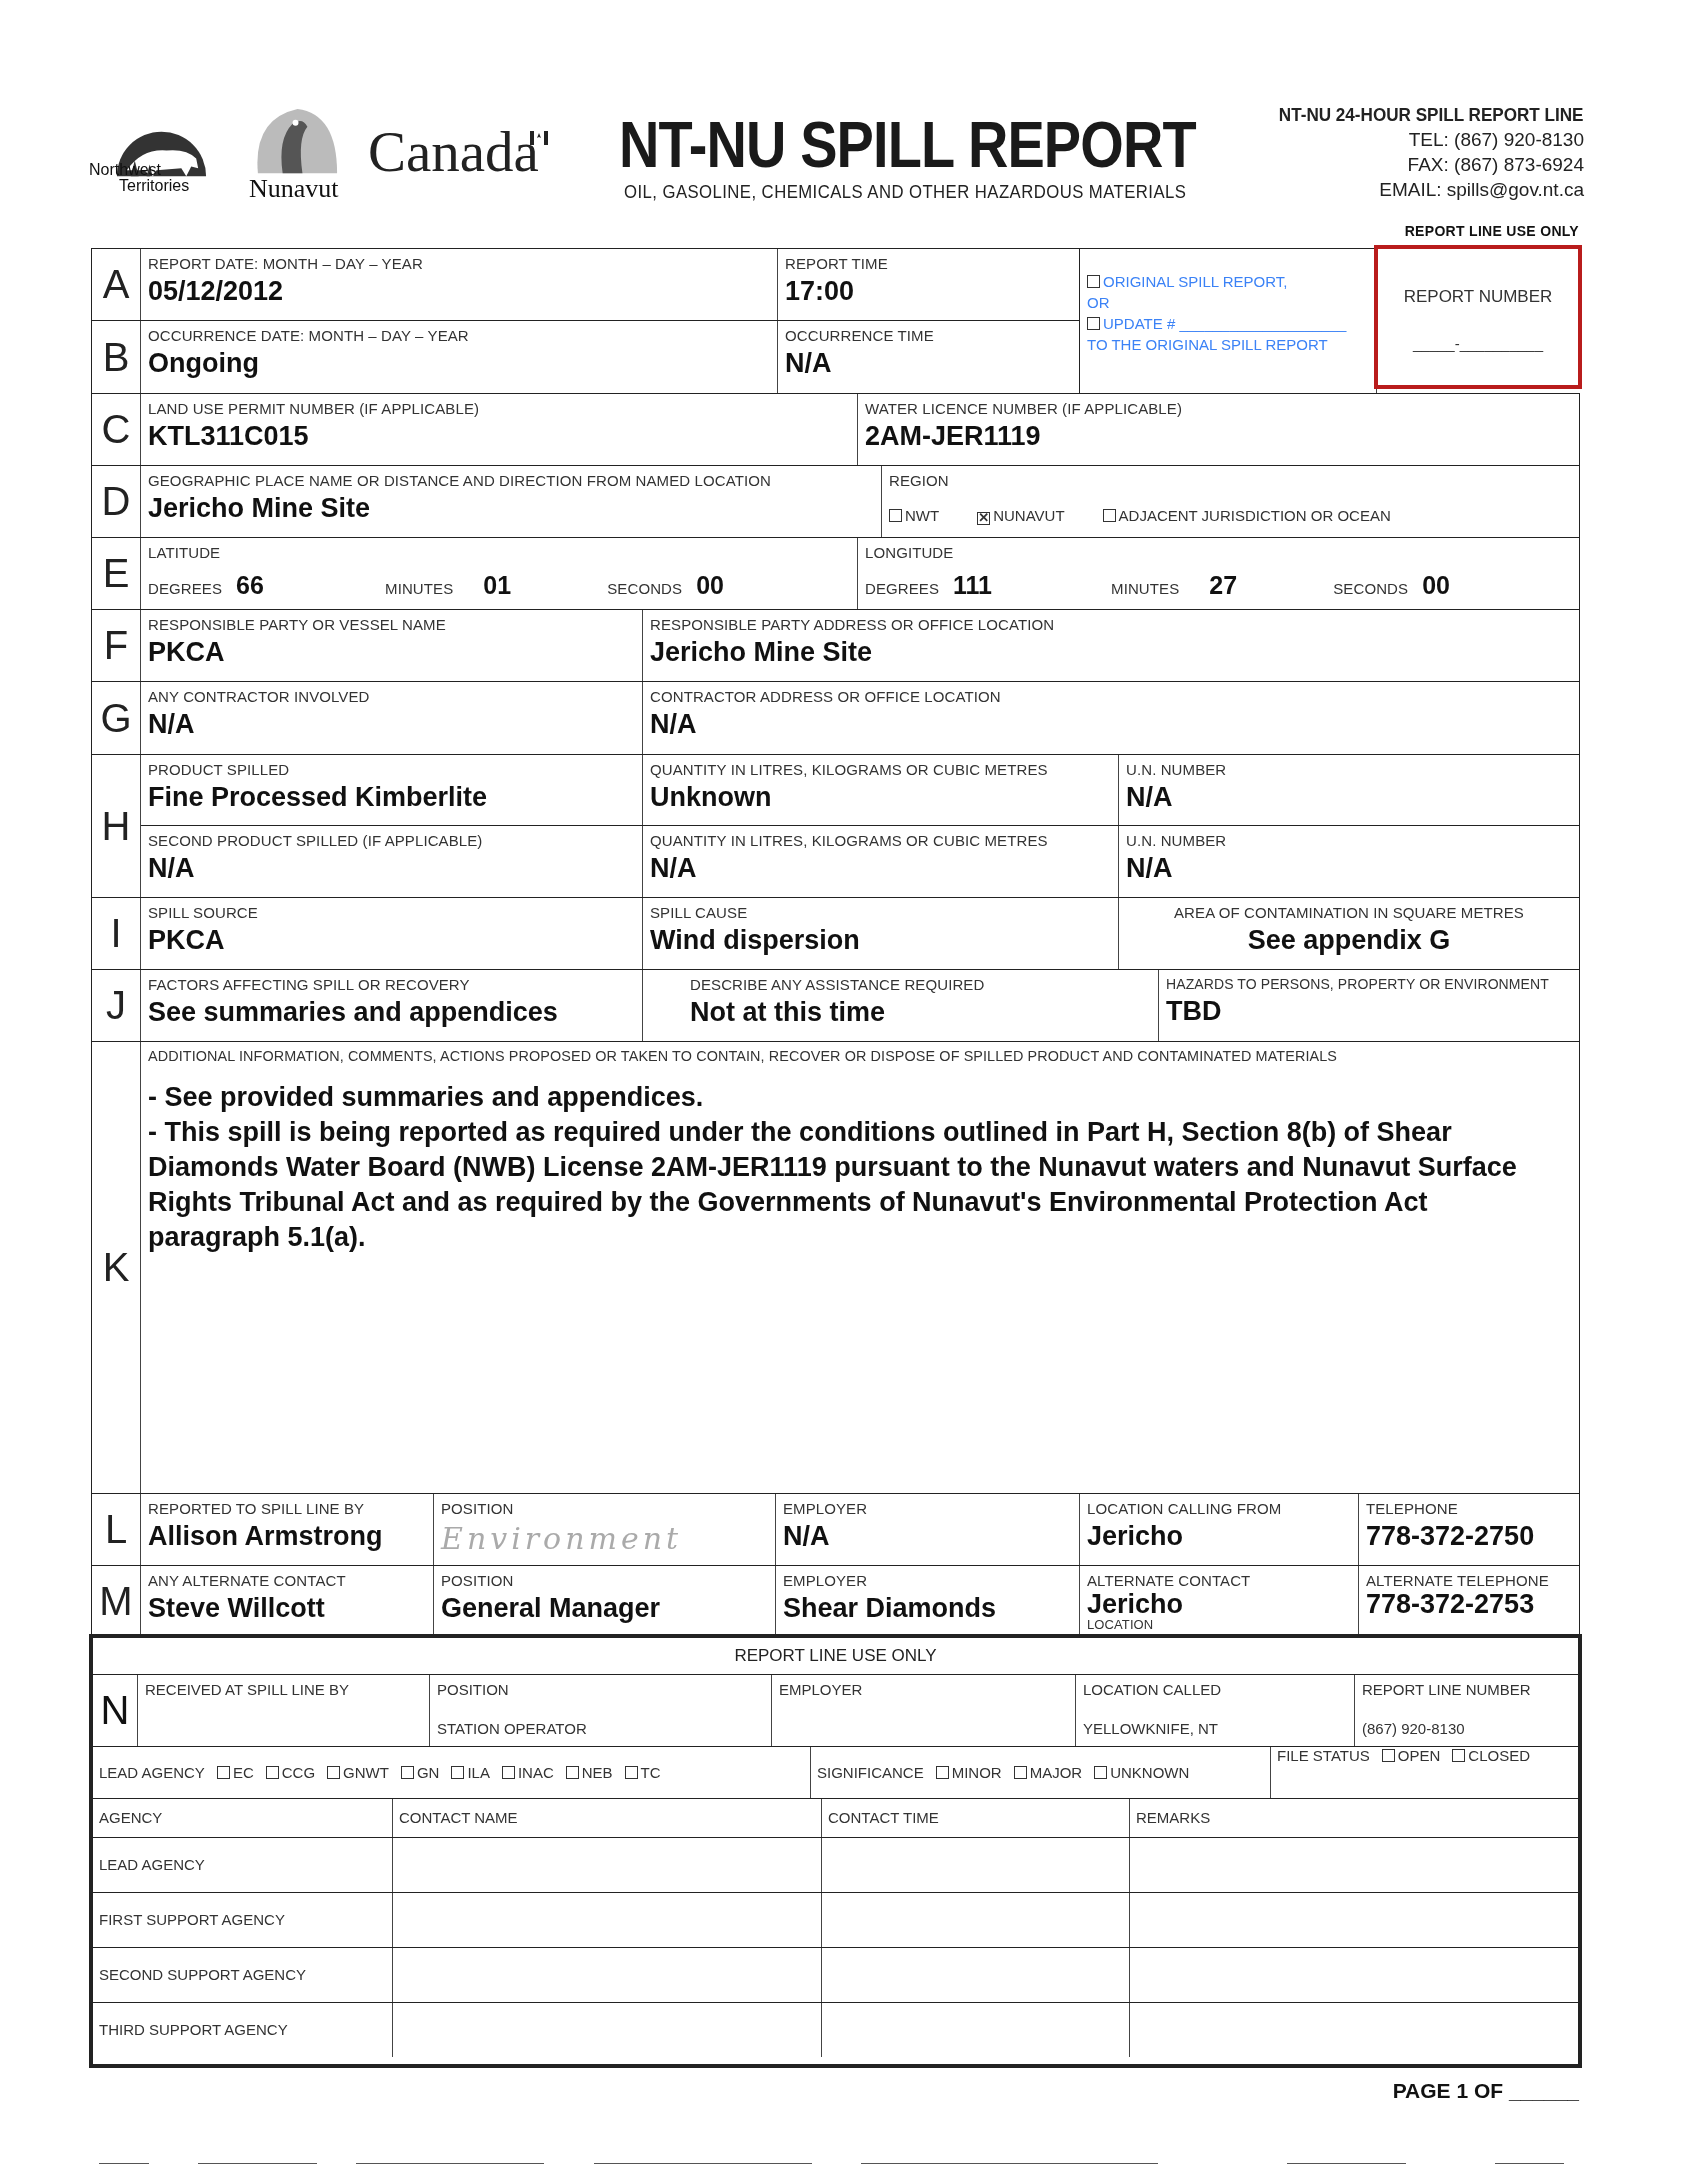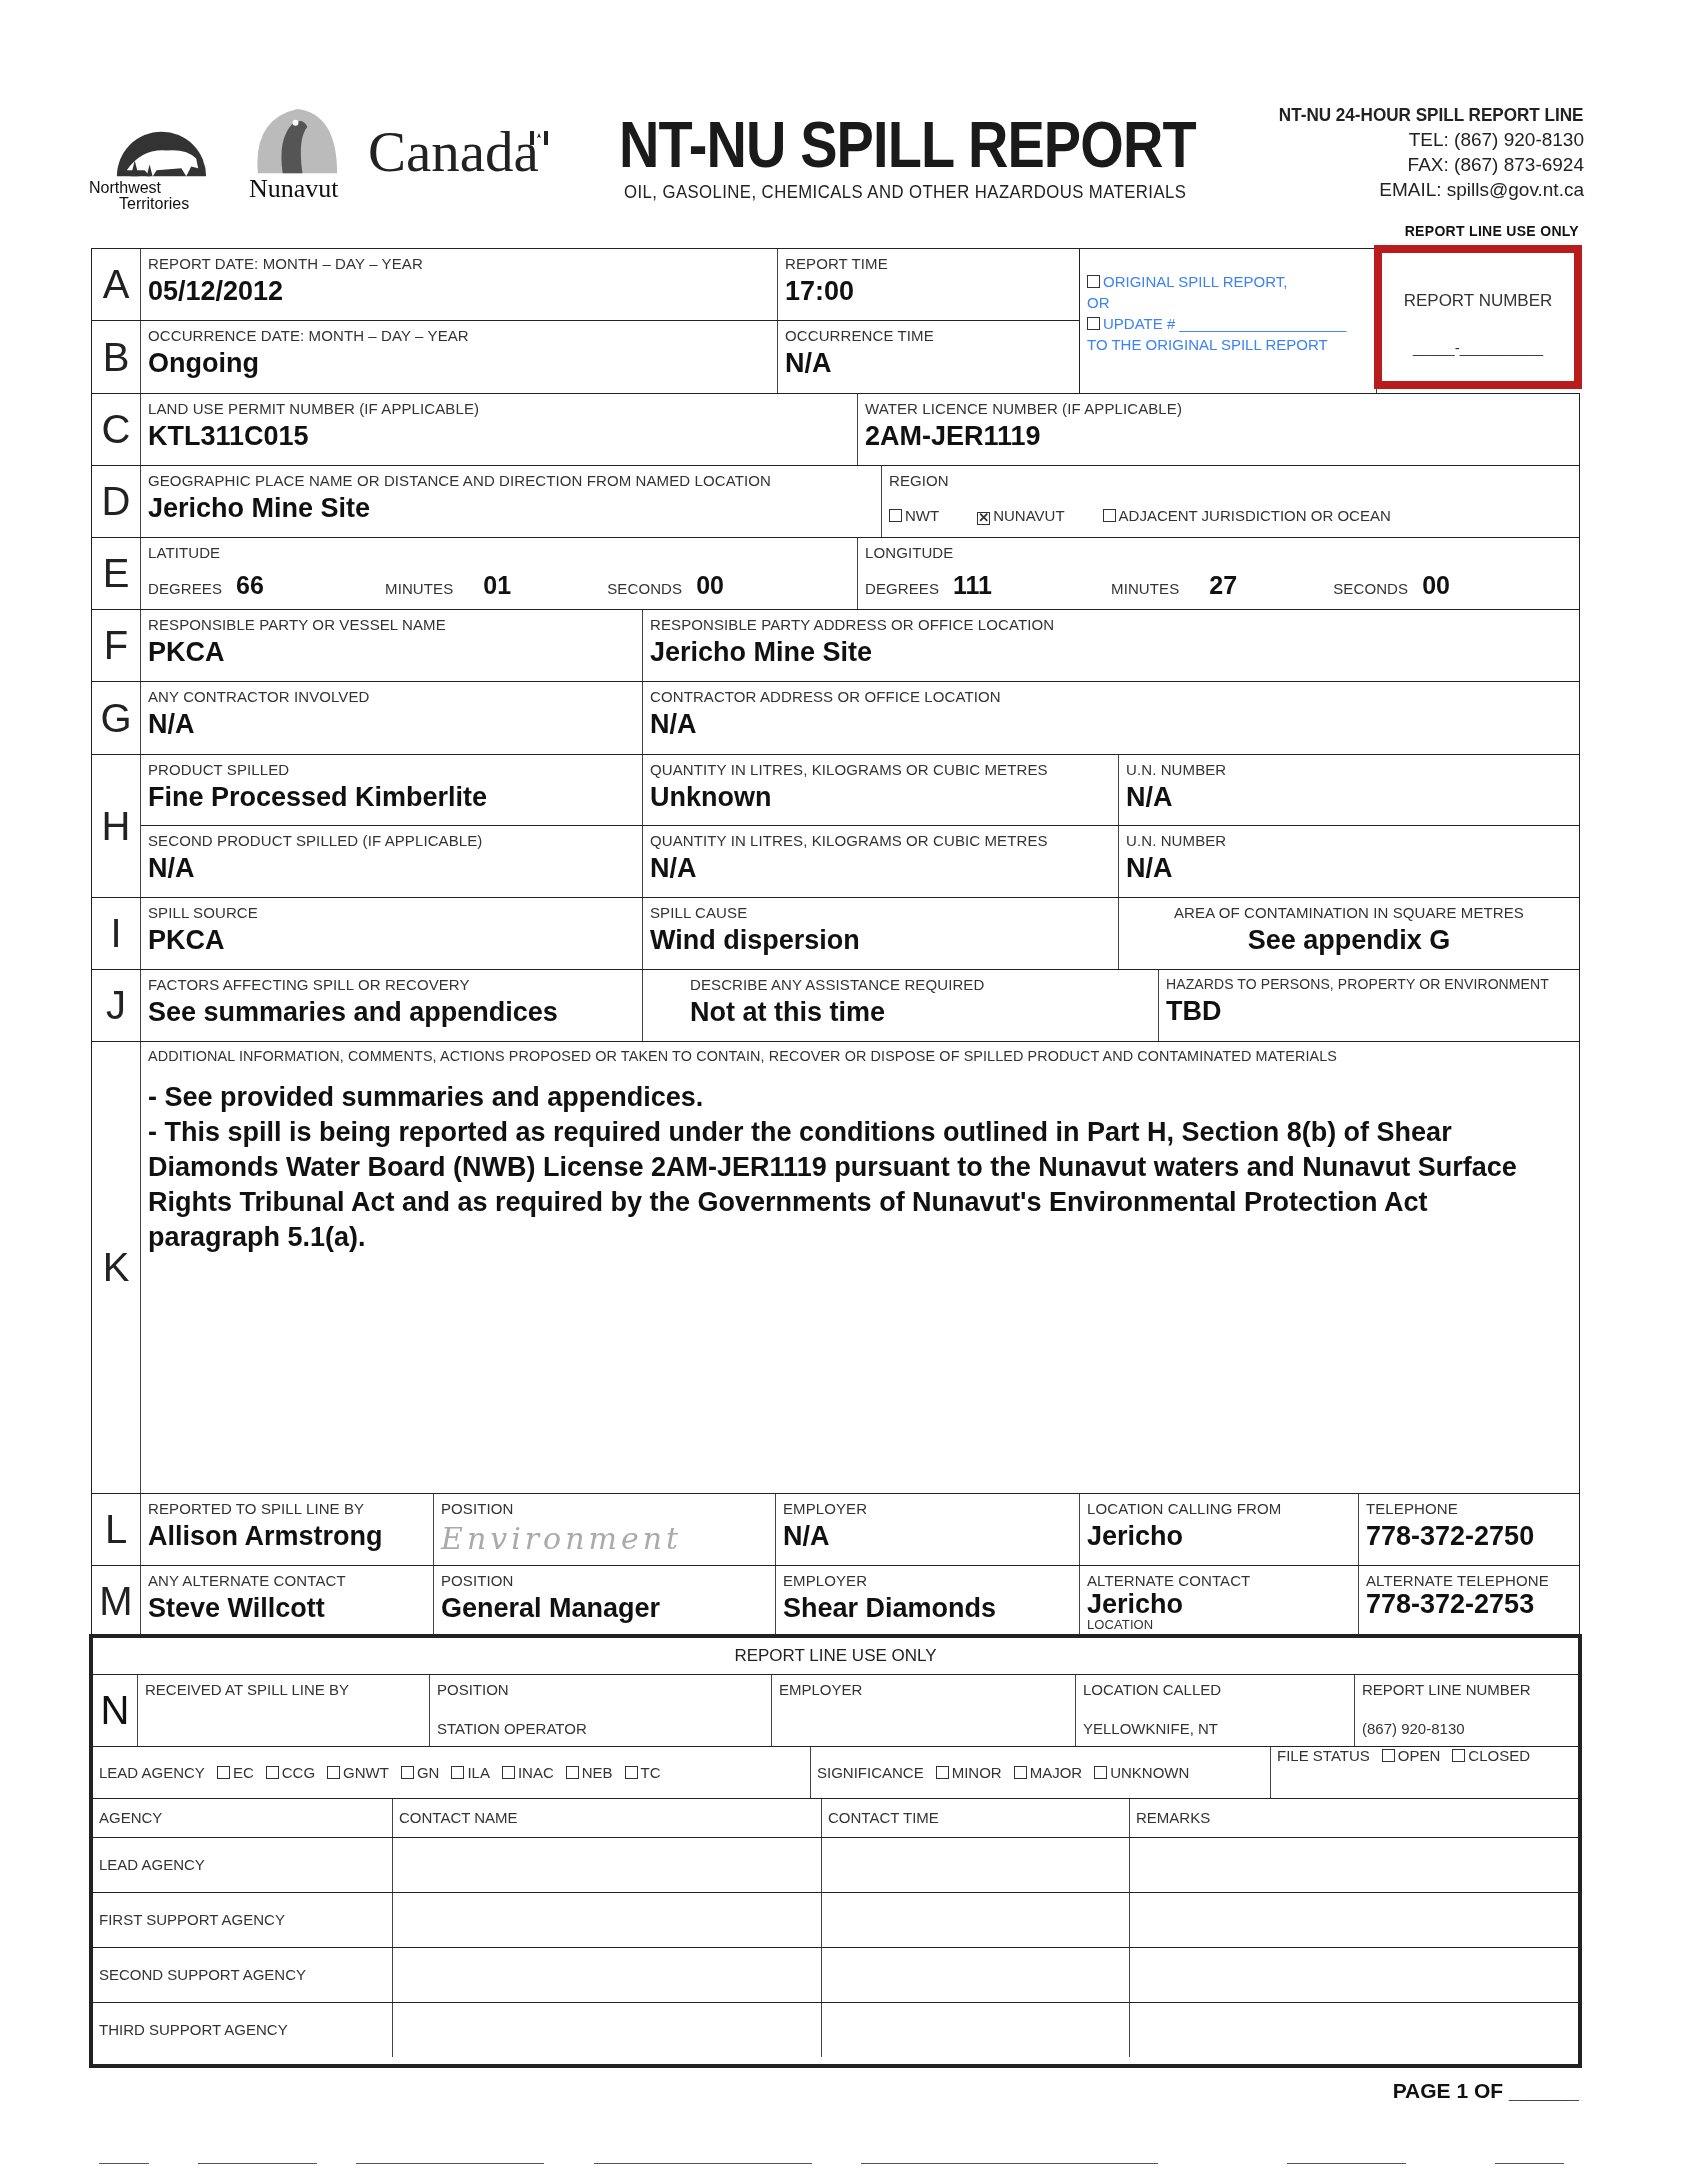--- a/index.html
+++ b/index.html
@@ -21,39 +21,39 @@
   .row { position:relative; border-top:1.5px solid #222; display:flex; }
   .letter { width:48px; border-left:1.5px solid #222; border-right:1px solid #444; font-size:40px; display:flex; align-items:center; justify-content:center; color:#222; font-family:"Liberation Sans", sans-serif; }
   .cell { border-right:1px solid #444; padding:6px 7px 0 7px; box-sizing:border-box; position:relative; }
   .cell:last-child { border-right:1.5px solid #222; }
   .lbl { font-size:15px; color:#333; letter-spacing:0.1px; text-transform:uppercase; white-space:nowrap; }
   .val { font-size:27px; font-weight:bold; margin-top:8px; white-space:nowrap; }
   .sub { display:flex; flex-direction:column; flex:1; }
   .sub .row { border-top:none; }
   .sub .row + .row { border-top:1.5px solid #222; }
   .chk { display:inline-block; width:11px; height:11px; border:1px solid #333; margin-right:3px; vertical-align:-1px; font-size:13px; line-height:10px; text-align:center; font-weight:bold; }
-  .repnum { position:absolute; right:-2px; top:-4px; width:208px; height:144px; border:8px solid #b91c1c; box-sizing:border-box; background:#fff; text-align:center; }
+  .repnum { position:absolute; right:-2px; top:-4px; width:208px; height:144px; border:4px solid #b91c1c; box-sizing:border-box; background:#fff; text-align:center; }
   .k-text { font-size:27px; font-weight:bold; line-height:35px; margin-top:16px; padding-right:10px; }
   .handwriting { font-family:"DejaVu Serif", serif; font-style:italic; font-size:30px; color:#aaa; letter-spacing:4px; margin-top:4px; }
   .rl-box { border:4px solid #222; }
   .small { font-size:15px; color:#333; text-transform:uppercase; }
   .pageof { right:104px; top:2079px; font-size:21px; font-weight:bold; }
   .footer-lines { top:2163px; height:1px; background:#555; }
 </style>
 </head>
 <body>
 
 <div class="abs logo-nwt">
   <svg width="149" height="109" viewBox="0 0 150 110">
     <path d="M30 78 A45 45 0 1 1 120 78 Z" fill="#333"></path>
     <path d="M40 72 Q55 50 80 52 Q100 50 110 60 L112 70 L105 68 L100 78 L95 70 L70 72 L65 80 L58 72 Z" fill="#fff"></path>
     <path d="M44 78 L48 62 L52 78 Z M60 78 L63 66 L66 78 Z" fill="#333"></path>
   </svg>
 </div>
-<div class="abs" style="left:89px;top:180px;font-size:16px;line-height:16px;">
+<div class="abs" style="left:89px;top:162px;font-size:16px;line-height:16px;">
   <div>Northwest</div>
   <div style="padding-left:30px">Territories</div>
 </div>
 <div class="abs logo-nu">
   <svg width="99" height="109" viewBox="0 0 100 110">
     <path d="M10 75 Q5 20 50 10 Q90 15 90 75 Z" fill="#bbb"></path>
     <path d="M35 75 Q30 40 45 25 Q55 18 60 28 Q50 40 55 75 Z" fill="#555"></path>
     <circle cx="48" cy="24" r="3" fill="#fff"></circle>
   </svg>
 </div>

